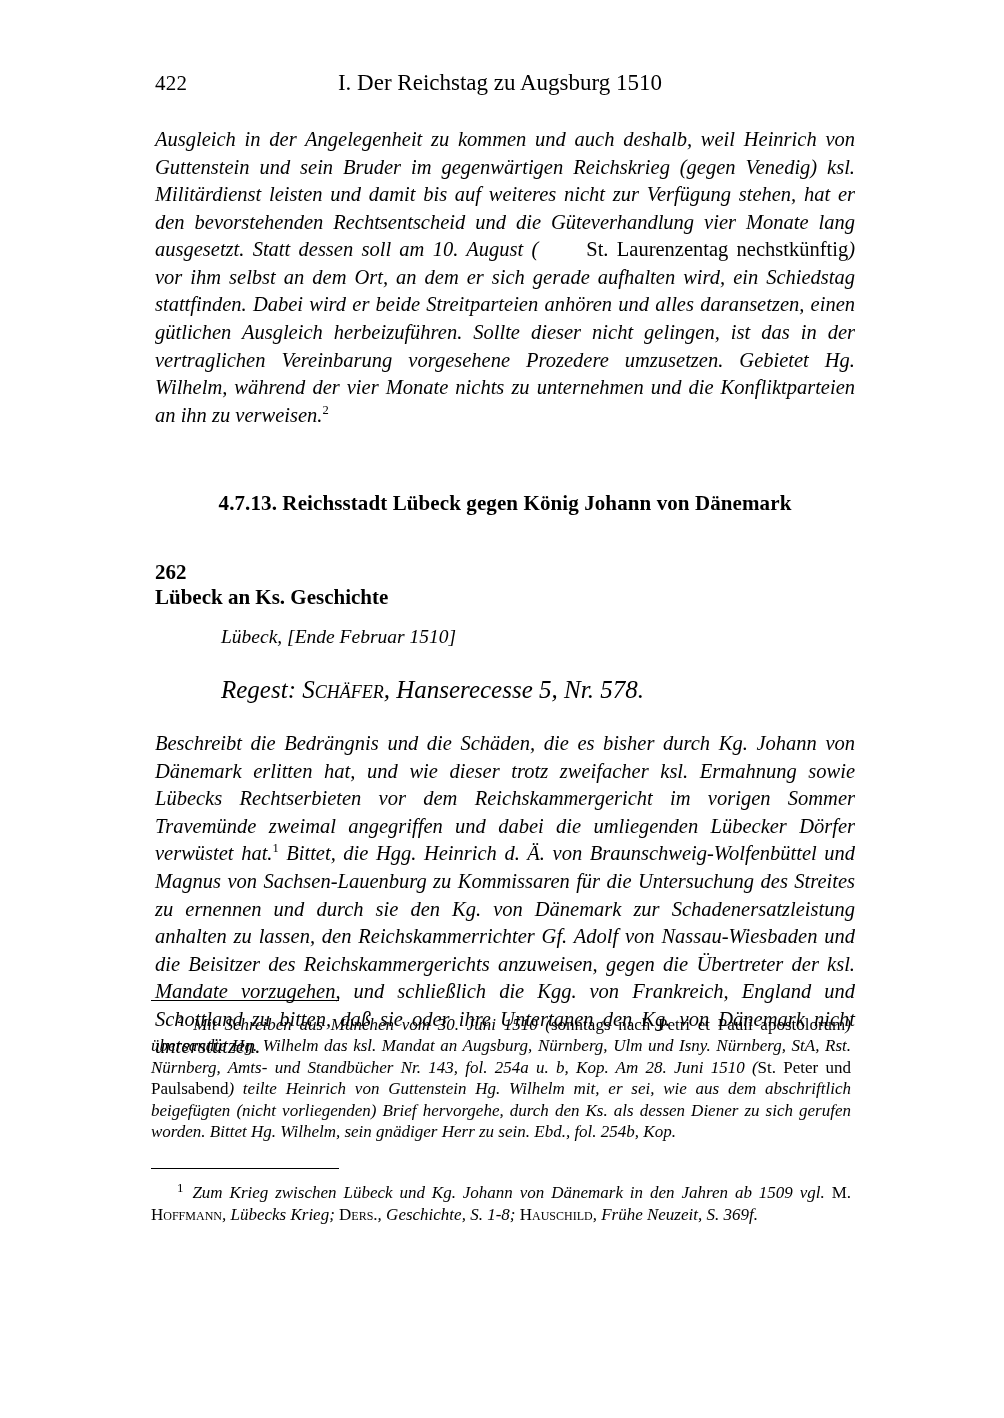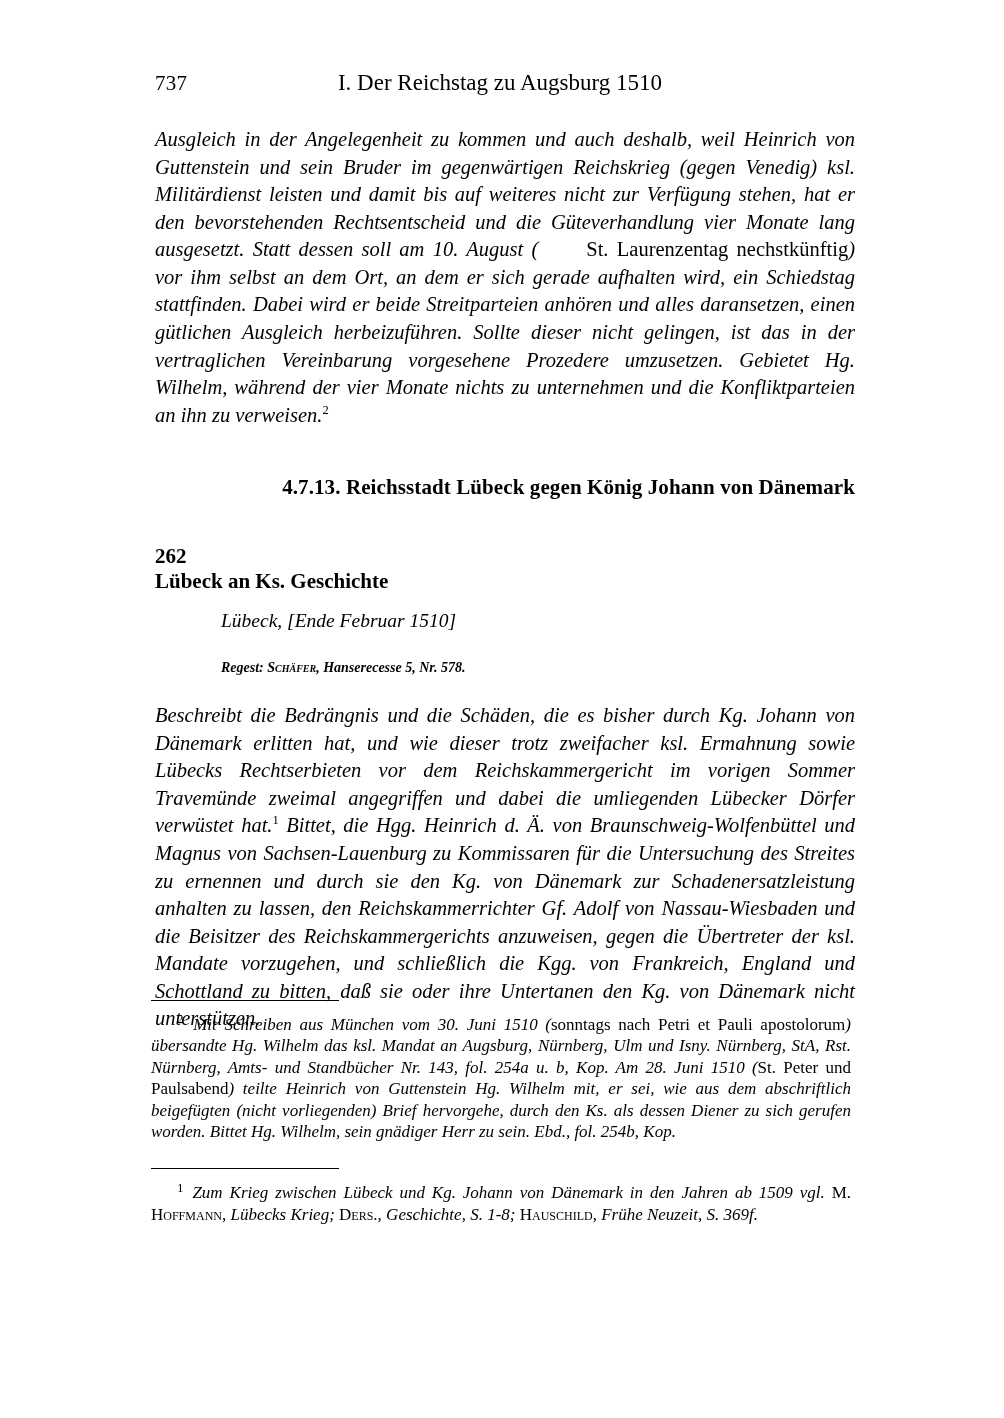--- a/index.html
+++ b/index.html
@@ -63,22 +63,22 @@
     font-style: normal;
     font-size: 12.5px;
     vertical-align: super;
     line-height: 0;
   }
 
   
   .section-heading {
     font-weight: bold;
     font-size: 21px;
-    text-align: right;
-    margin-top: 46px;
+    text-align: center;
+    margin-top: 62px;
     margin-bottom: 44px;
     letter-spacing: 0.1px;
   }
 
   
   .doc-head {
     display: flex;
     align-items: baseline;
     font-weight: bold;
     font-size: 21px;
@@ -89,24 +89,23 @@
     width: 66px;
   }
   .doc-place {
     font-style: italic;
     font-size: 19.5px;
     margin-left: 66px;
     margin-bottom: 28px;
   }
   .doc-regest-line {
     font-style: italic;
-    font-size: 14px;
+    font-size: 25px;
     margin-left: 66px;
     margin-bottom: 26px;
-    font-weight: bold;
   }
   .smallcaps {
     font-variant: small-caps;
     font-style: normal;
   }
   .doc-regest-line .smallcaps { font-style: italic; }
 
   
   .footnotes {
     position: absolute;
@@ -139,21 +138,21 @@
   .fn-gap { height: 26px; }
 </style>
 </head>
 <body>
 
 <div class="page">
 
   <div class="content">
 
     <div class="runhead">
-      <div class="folio">737</div>
+      <div class="folio">422</div>
       <div class="title">I. Der Reichstag zu Augsburg 1510</div>
     </div>
 
     <div class="regest-block"><span>Ausgleich in der Angelegenheit zu kommen und auch deshalb, weil Heinrich von Guttenstein und sein Bruder im gegenwärtigen Reichskrieg (gegen Venedig) ksl. Militärdienst leisten und damit bis auf weiteres nicht zur Verfügung stehen, hat er den bevorstehenden Rechtsentscheid und die Güteverhandlung vier Monate lang ausgesetzt. Statt dessen soll am 10. August (</span><span class="upright">St. Laurenzentag nechstkünftig</span><span>) vor ihm selbst an dem Ort, an dem er sich gerade aufhalten wird, ein Schiedstag stattfinden. Dabei wird er beide Streitparteien anhören und alles daransetzen, einen gütlichen Ausgleich herbeizuführen. Sollte dieser nicht gelingen, ist das in der vertraglichen Vereinbarung vorgesehene Prozedere umzusetzen. Gebietet Hg. Wilhelm, während der vier Monate nichts zu unternehmen und die Konfliktparteien an ihn zu verweisen.</span><sup class="fn">2</sup></div>
 
     <div class="section-heading">4.7.13. Reichsstadt Lübeck gegen König Johann von Dänemark</div>
 
     <div class="doc-head">
       <div class="num">262</div>
       <div>Lübeck an Ks. Geschichte</div>

